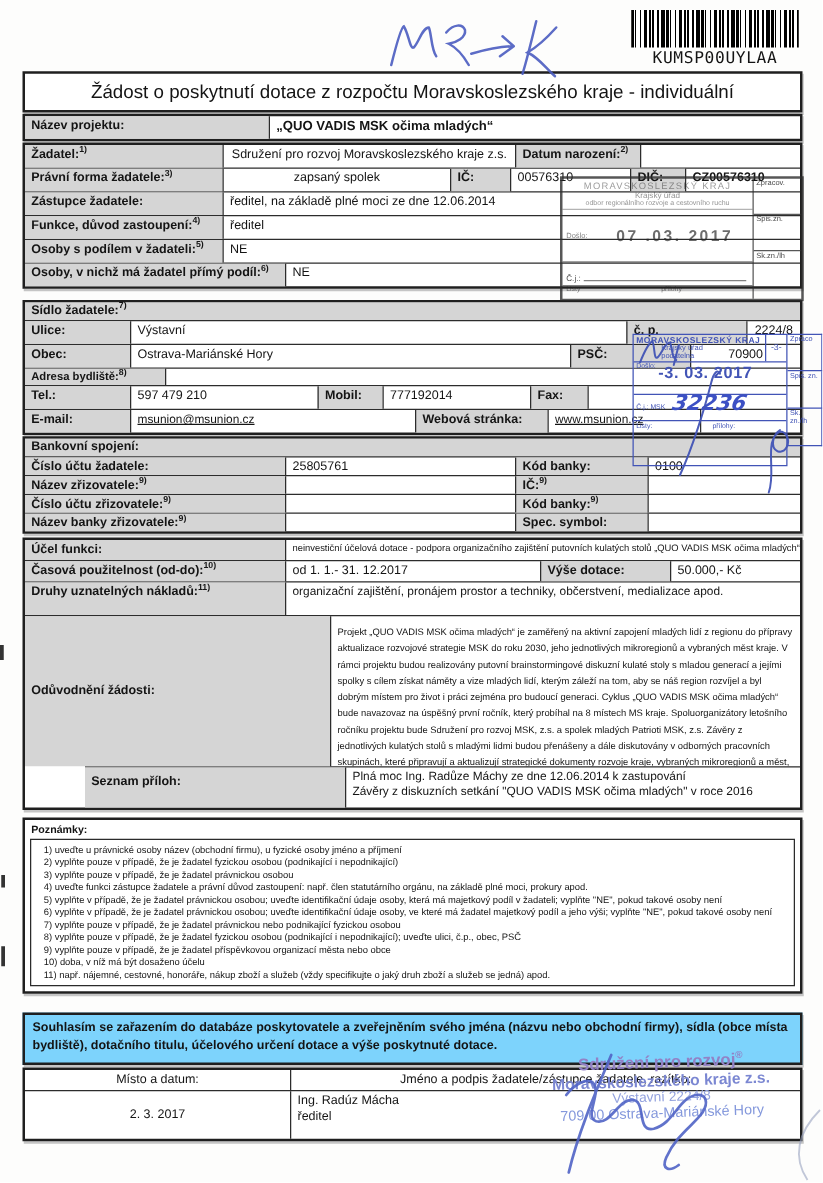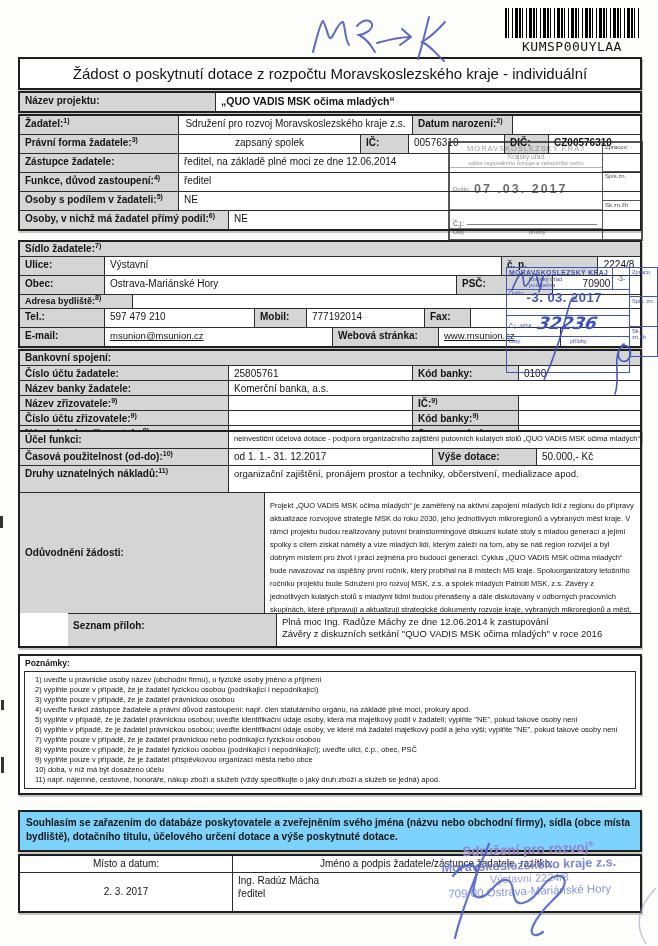--- a/index.html
+++ b/index.html
@@ -24,21 +24,21 @@
   
   .titlebox{top:57px;height:33px;display:flex;align-items:center;justify-content:center;font-size:15px;}
   .projbox{top:91px;height:22px;}
   .proj-val{font-weight:bold;font-size:10.5px;}
   
   .stampD{position:absolute;left:448px;top:141px;width:191px;height:96px;border:2px solid rgba(45,45,45,.8);color:rgba(40,40,40,.85);display:flex;z-index:4;pointer-events:none;}
   .stampD .main{flex:1;border-right:1px solid rgba(45,45,45,.8);display:flex;flex-direction:column;}
   .sD1{font-size:7.5px;letter-spacing:1px;text-align:center;opacity:.55;padding-top:1px;}
   .sD2{font-size:6.5px;text-align:center;opacity:.6;}
   .sD3{font-size:5.6px;text-align:center;opacity:.6;border-bottom:1px solid rgba(45,45,45,.6);padding-bottom:1px;}
-  .sDdate{flex:1;display:flex;align-items:center;padding:0 3px;}
+  .sDdate{flex:1;display:flex;align-items:center;padding:0 3px;gap:19px;}
   .sDdate .dl{font-size:6px;opacity:.7;}
   .sDdate .dv{font-size:12.5px;font-weight:bold;letter-spacing:2px;margin-left:4px;opacity:.8;}
   .sDcj{border-top:1px solid rgba(45,45,45,.6);font-size:6.5px;padding:1px 3px;display:flex;align-items:flex-end;height:16px;}
   .sDcj .line{flex:1;border-bottom:1px solid rgba(45,45,45,.6);margin:0 2px 2px 2px;}
   .sDbot{border-top:1px solid rgba(45,45,45,.6);display:flex;font-size:5.5px;height:10px;}
   .sDbot span{flex:1;padding:0 3px;opacity:.75;}
   .stampD .side{width:38px;display:flex;flex-direction:column;font-size:6px;}
   .stampD .side div{border-bottom:1px solid rgba(45,45,45,.8);padding:1px 2px;}
   .stampD .side div:last-child{border-bottom:0;flex:1;}
   .sideA{height:26px;} .sideB{height:26px;}
@@ -239,24 +239,20 @@
 
   <div class="sec" style="top:349px">
     <div class="hdr">Bankovní spojení:</div>
     <div class="row h14">
       <div class="cell fc lab" style="width:208px">Číslo účtu žadatele:</div>
       <div class="cell" style="width:184px">25805761</div>
       <div class="cell lab" style="width:106px">Kód banky:</div>
       <div class="cell grow">0100</div>
     </div>
     <div class="row h14">
-      <div class="cell fc lab" style="width:208px">Název banky žadatele:</div>
-      <div class="cell grow">Komerční banka, a.s.</div>
-    </div>
-    <div class="row h14">
       <div class="cell fc lab" style="width:208px"><span>Název zřizovatele:</span><sup>9)</sup></div>
       <div class="cell" style="width:184px"></div>
       <div class="cell lab" style="width:106px"><span>IČ:</span><sup>9)</sup></div>
       <div class="cell grow"></div>
     </div>
     <div class="row h14">
       <div class="cell fc lab" style="width:208px"><span>Číslo účtu zřizovatele:</span><sup>9)</sup></div>
       <div class="cell" style="width:184px"></div>
       <div class="cell lab" style="width:106px"><span>Kód banky:</span><sup>9)</sup></div>
       <div class="cell grow"></div>

